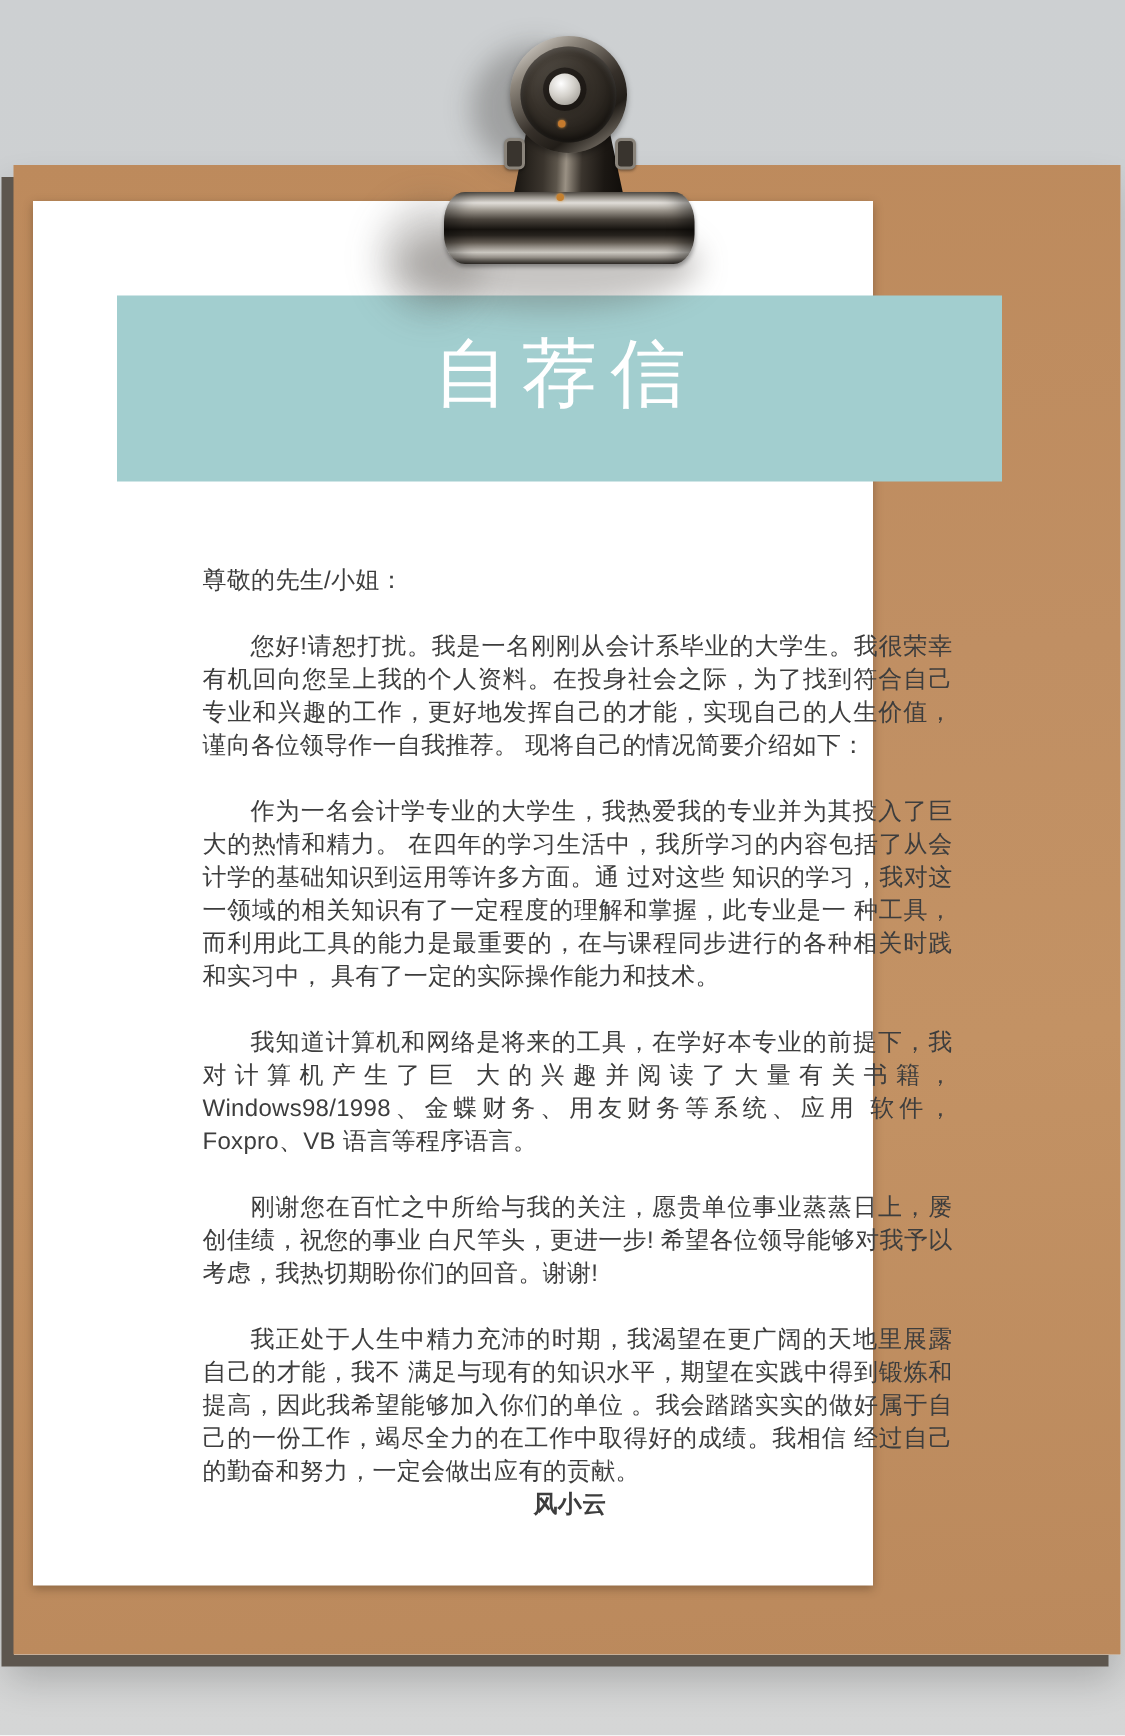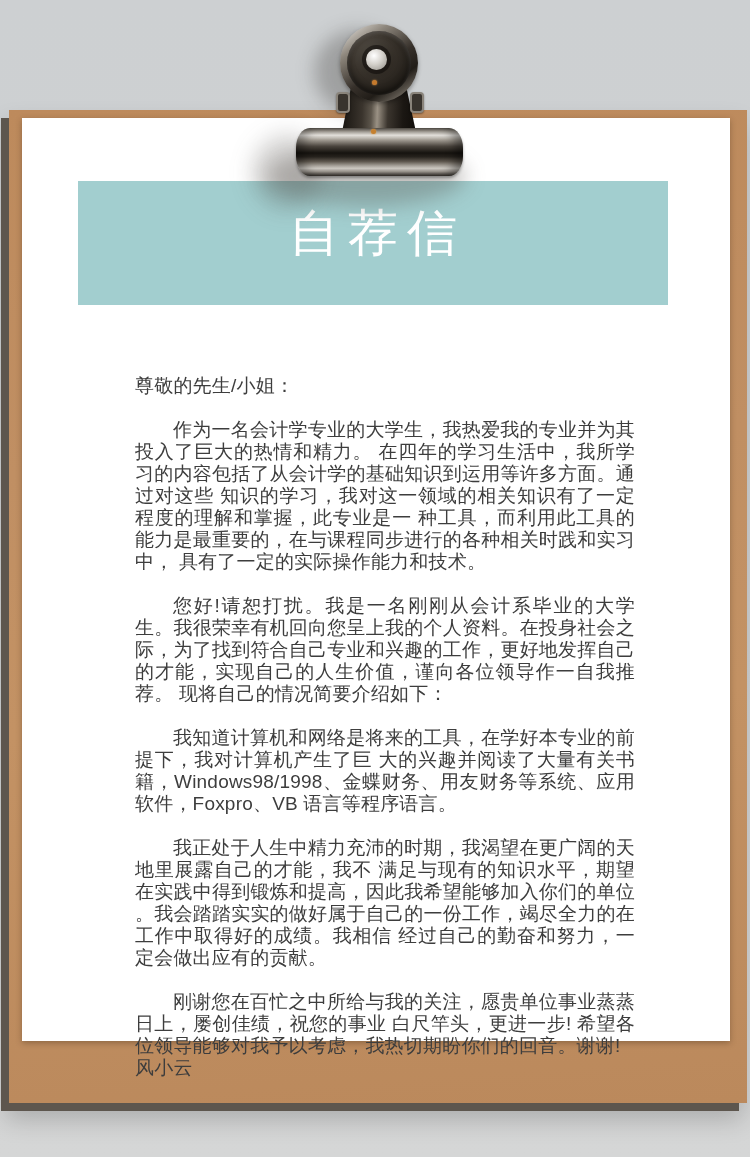--- a/index.html
+++ b/index.html
@@ -17,22 +17,22 @@
   .board {
     position: absolute;
     left: 9px; top: 110px;
     width: 738px; height: 993px;
     background: linear-gradient(176deg, #bd8a5c 0%, var(--board, #c08f63) 35%, #c39264 60%, #bb895c 100%);
     box-shadow: -8px 8px 0 var(--board-edge, #5d564e), -4px 16px 24px rgba(0,0,0,0.20);
   }
   
   .paper {
     position: absolute;
-    left: 22px; top: 118px;
-    width: 708px; height: 923px;
+    left: 22px; top: 134px;
+    width: 560px; height: 923px;
     background: var(--paper, #ffffff);
     box-shadow: 0 2px 6px rgba(55,38,20,0.35);
   }
   
   .banner {
     position: absolute;
     left: 56px; top: 63px;
     width: 590px; height: 124px;
     background: var(--banner, #a2cecf);
     display: flex; align-items: center; justify-content: center;
@@ -46,35 +46,34 @@
     line-height: 1;
     text-indent: 9px; 
     white-space: nowrap;
   }
   
   .letter {
     position: absolute;
     left: 113px; top: 243px;
     width: 500px;
     color: var(--body-text, #3d3d3d);
-    font-size: 19px;
+    font-size: 16px;
     line-height: 22px;
     letter-spacing: 0.2px;
-    margin-top: 14px;
   }
   .letter p { margin: 0; }
   .letter .para {
     margin-top: 22px;
     text-indent: 2em;
     text-align: justify;
   }
   .letter .greeting { text-indent: 0; }
   .letter .zhici { margin-top: 22px; text-indent: 2em; }
   .letter .jingli { margin-top: 0; text-indent: 0; }
-  .letter .signature { margin-top: 0; text-align: left; padding-right: 10px; }
+  .letter .signature { margin-top: 0; text-align: center; padding-right: 10px; font-weight: bold; }
   
   .clip { position: absolute; left: 0; top: 0; width: 750px; height: 240px; pointer-events: none; }
   .clip .shadow-ring {
     position: absolute; left: 314px; top: 30px;
     width: 86px; height: 84px; border-radius: 50%;
     background: rgba(40,36,32,0.28);
     filter: blur(9px);
   }
   .clip .shadow-bar {
     position: absolute; left: 266px; top: 146px;
@@ -151,25 +150,25 @@
   <div class="board"></div>
 
   <div class="paper">
 
     <div class="banner">
       <div class="title">自荐信</div>
     </div>
 
     <div class="letter">
       <p class="greeting">尊敬的先生/小姐：</p>
+      <p class="para">您好!请恕打扰。我是一名刚刚从会计系毕业的大学生。我很荣幸有机回向您呈上我的个人资料。在投身社会之际，为了找到符合自己专业和兴趣的工作，更好地发挥自己的才能，实现自己的人生价值，谨向各位领导作一自我推荐。 现将自己的情况简要介绍如下：</p>
       <p class="para">作为一名会计学专业的大学生，我热爱我的专业并为其投入了巨大的热情和精力。 在四年的学习生活中，我所学习的内容包括了从会计学的基础知识到运用等许多方面。通 过对这些 知识的学习，我对这一领域的相关知识有了一定程度的理解和掌握，此专业是一 种工具，而利用此工具的能力是最重要的，在与课程同步进行的各种相关时践和实习中， 具有了一定的实际操作能力和技术。</p>
-      <p class="para">您好!请恕打扰。我是一名刚刚从会计系毕业的大学生。我很荣幸有机回向您呈上我的个人资料。在投身社会之际，为了找到符合自己专业和兴趣的工作，更好地发挥自己的才能，实现自己的人生价值，谨向各位领导作一自我推荐。 现将自己的情况简要介绍如下：</p>
       <p class="para">我知道计算机和网络是将来的工具，在学好本专业的前提下，我对计算机产生了巨 大的兴趣并阅读了大量有关书籍，Windows98/1998、金蝶财务、用友财务等系统、应用 软件，Foxpro、VB 语言等程序语言。</p>
+      <p class="para">刚谢您在百忙之中所给与我的关注，愿贵单位事业蒸蒸日上，屡创佳绩，祝您的事业 白尺竿头，更进一步! 希望各位领导能够对我予以考虑，我热切期盼你们的回音。谢谢!</p>
       <p class="para">我正处于人生中精力充沛的时期，我渴望在更广阔的天地里展露自己的才能，我不 满足与现有的知识水平，期望在实践中得到锻炼和提高，因此我希望能够加入你们的单位 。我会踏踏实实的做好属于自己的一份工作，竭尽全力的在工作中取得好的成绩。我相信 经过自己的勤奋和努力，一定会做出应有的贡献。</p>
-      <p class="para">刚谢您在百忙之中所给与我的关注，愿贵单位事业蒸蒸日上，屡创佳绩，祝您的事业 白尺竿头，更进一步! 希望各位领导能够对我予以考虑，我热切期盼你们的回音。谢谢!</p>
       <p class="signature">风小云</p>
     </div>
 
   </div>
 
   <div class="clip">
     <div class="shadow-ring"></div>
     <div class="shadow-bar-left"></div>
     <div class="shadow-bar"></div>
     <div class="neck"></div>

